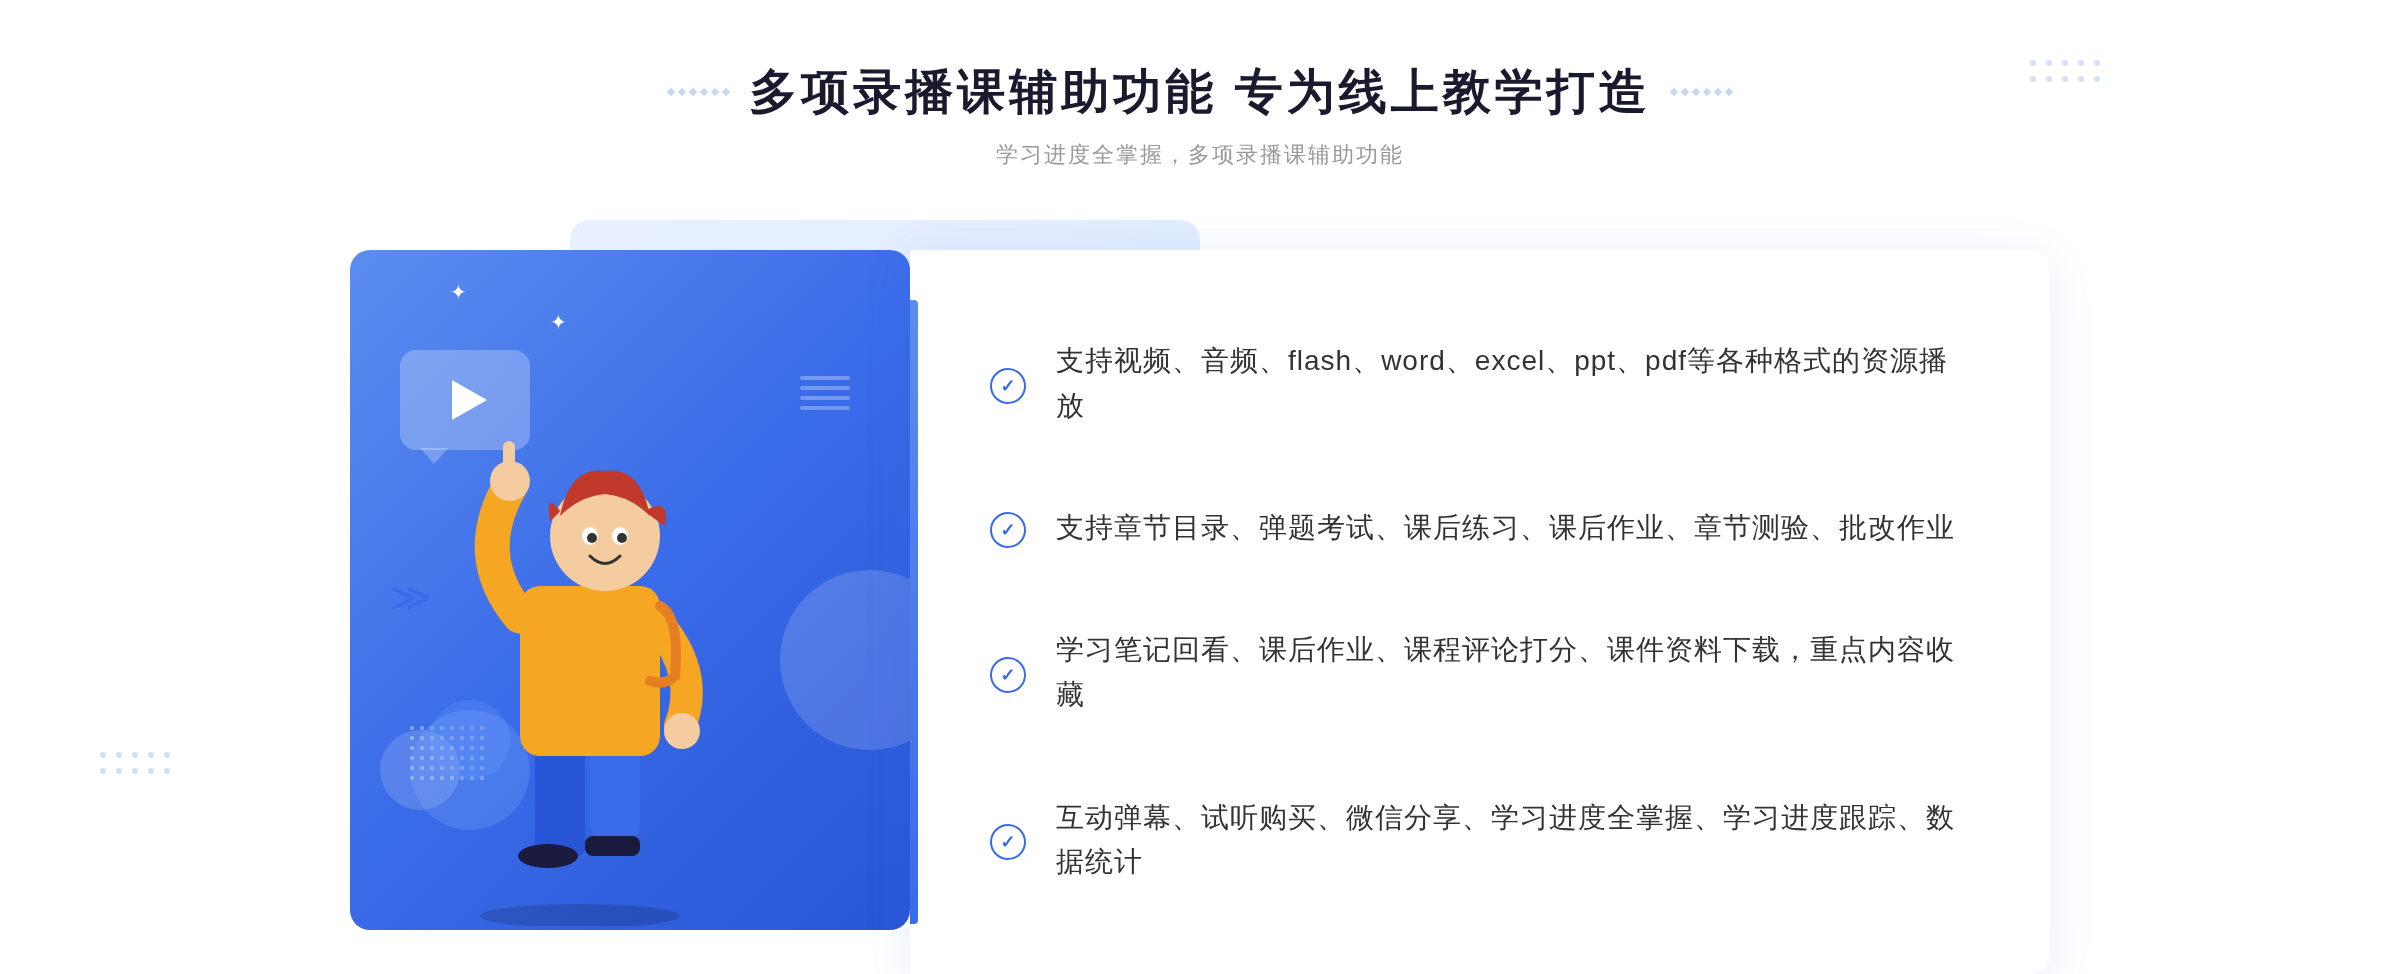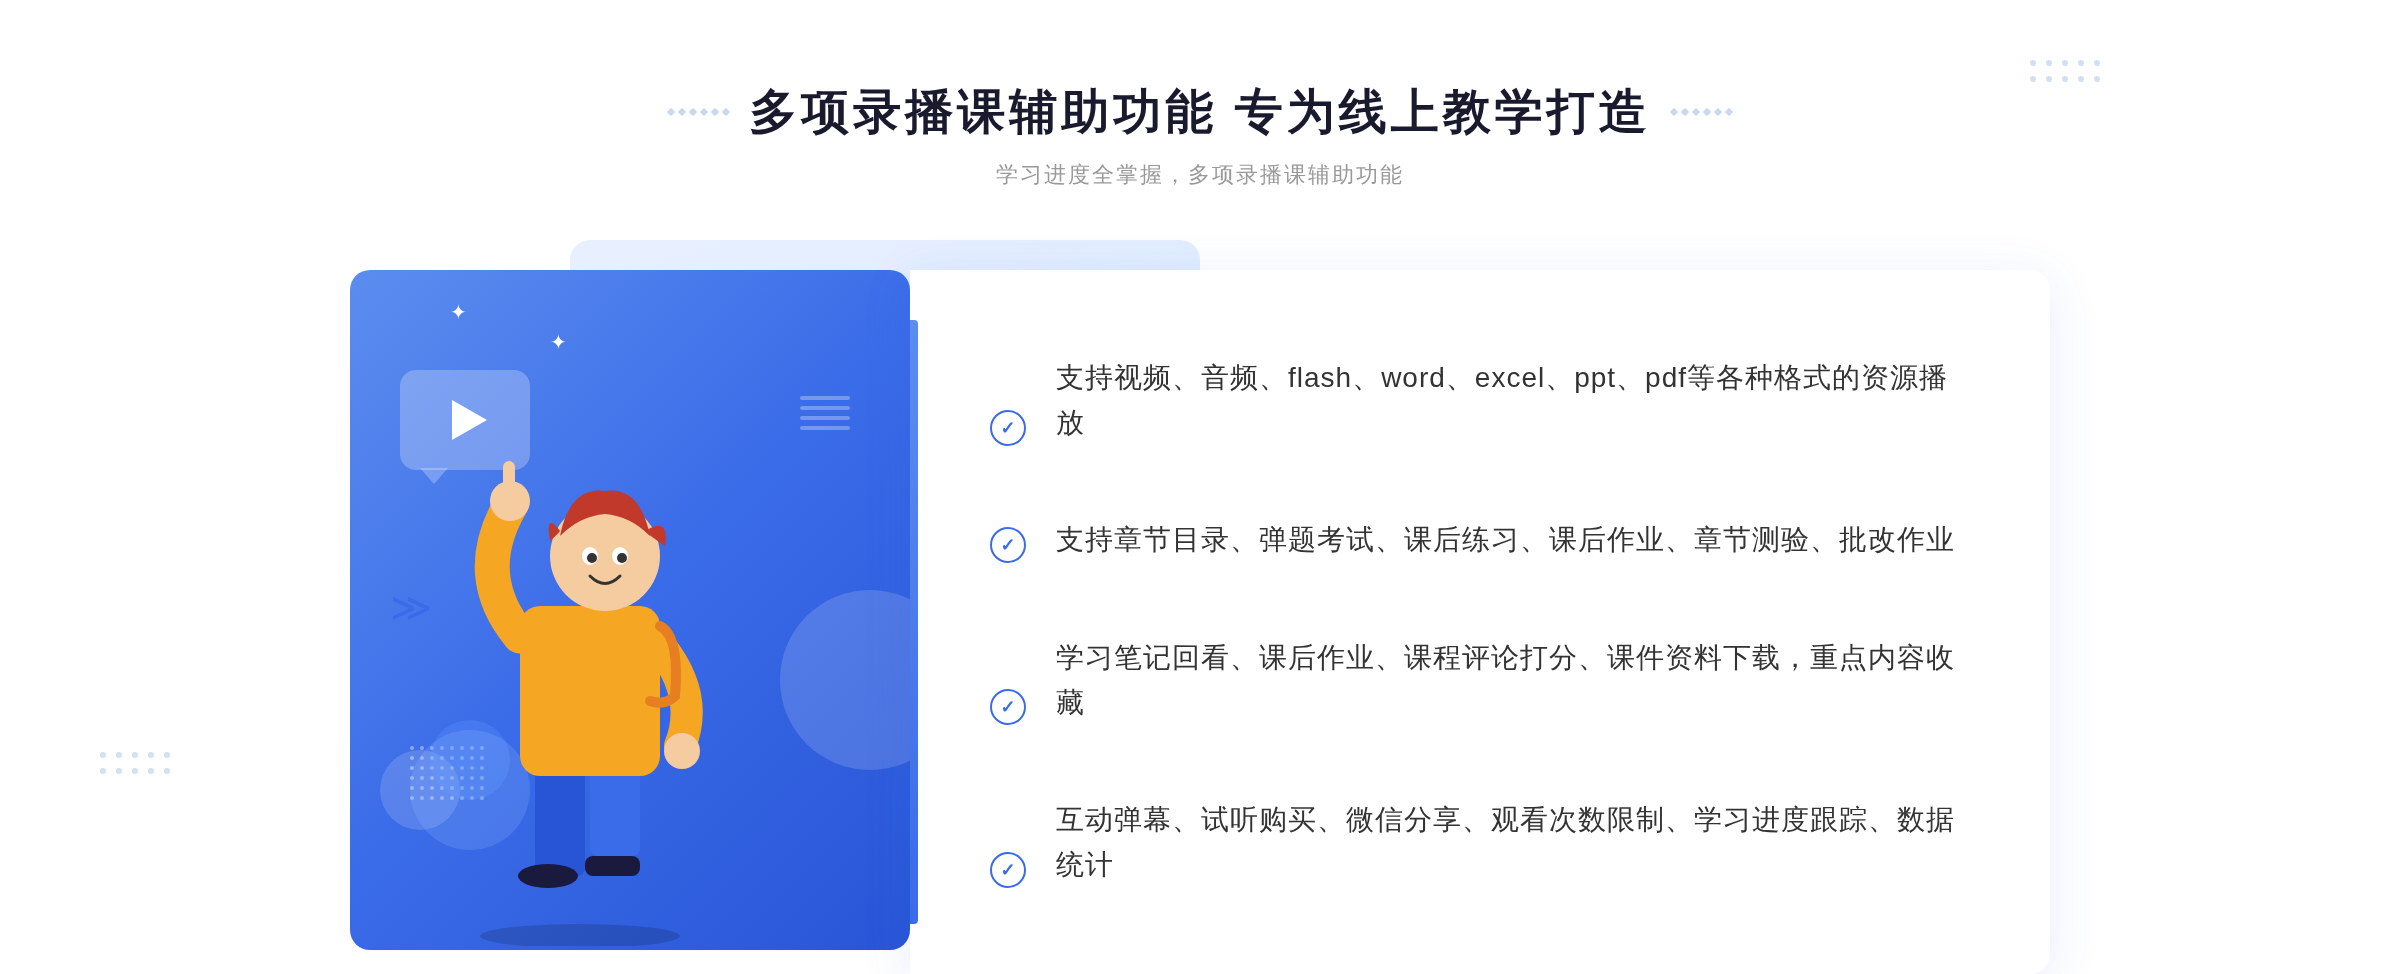--- a/index.html
+++ b/index.html
@@ -16,21 +16,21 @@
       overflow: hidden;
       position: relative;
     }
 
     .page-container {
       width: 100%;
       height: 100%;
       display: flex;
       flex-direction: column;
       align-items: center;
-      padding-top: 80px;
+      padding-top: 60px;
       position: relative;
     }
 
     
     .header-section {
       text-align: center;
       margin-bottom: 40px;
       position: relative;
     }
 
@@ -186,21 +186,21 @@
       justify-content: space-around;
       box-shadow: 0 10px 50px rgba(58, 107, 232, 0.12);
       margin-top: 30px;
       margin-left: 0;
       z-index: 5;
       position: relative;
     }
 
     .feature-item {
       display: flex;
-      align-items: flex-end;
+      align-items: center;
       gap: 30px;
       padding: 20px 0;
     }
 
     .check-icon {
       width: 36px;
       height: 36px;
       border-radius: 50%;
       border: 2px solid #3a6be8;
       display: flex;
@@ -455,21 +455,21 @@
         <span class="feature-text">支持章节目录、弹题考试、课后练习、课后作业、章节测验、批改作业</span>
       </div>
 
       <div class="feature-item">
         <div class="check-icon"></div>
         <span class="feature-text">学习笔记回看、课后作业、课程评论打分、课件资料下载，重点内容收藏</span>
       </div>
 
       <div class="feature-item">
         <div class="check-icon"></div>
-        <span class="feature-text">互动弹幕、试听购买、微信分享、观看次数限制、学习进度跟踪、数据统计</span>
+        <span class="feature-text">互动弹幕、试听购买、微信分享、学习进度全掌握、学习进度跟踪、数据统计</span>
       </div>
     </div>
 
   </div>
 
   <div style="position:absolute;top:60px;right:300px;display:grid;grid-template-columns:repeat(5,1fr);gap:10px;">
     <span style="width:6px;height:6px;border-radius:50%;background:#d0e0f5;display:block;"></span>
     <span style="width:6px;height:6px;border-radius:50%;background:#d0e0f5;display:block;"></span>
     <span style="width:6px;height:6px;border-radius:50%;background:#d0e0f5;display:block;"></span>
     <span style="width:6px;height:6px;border-radius:50%;background:#d0e0f5;display:block;"></span>

